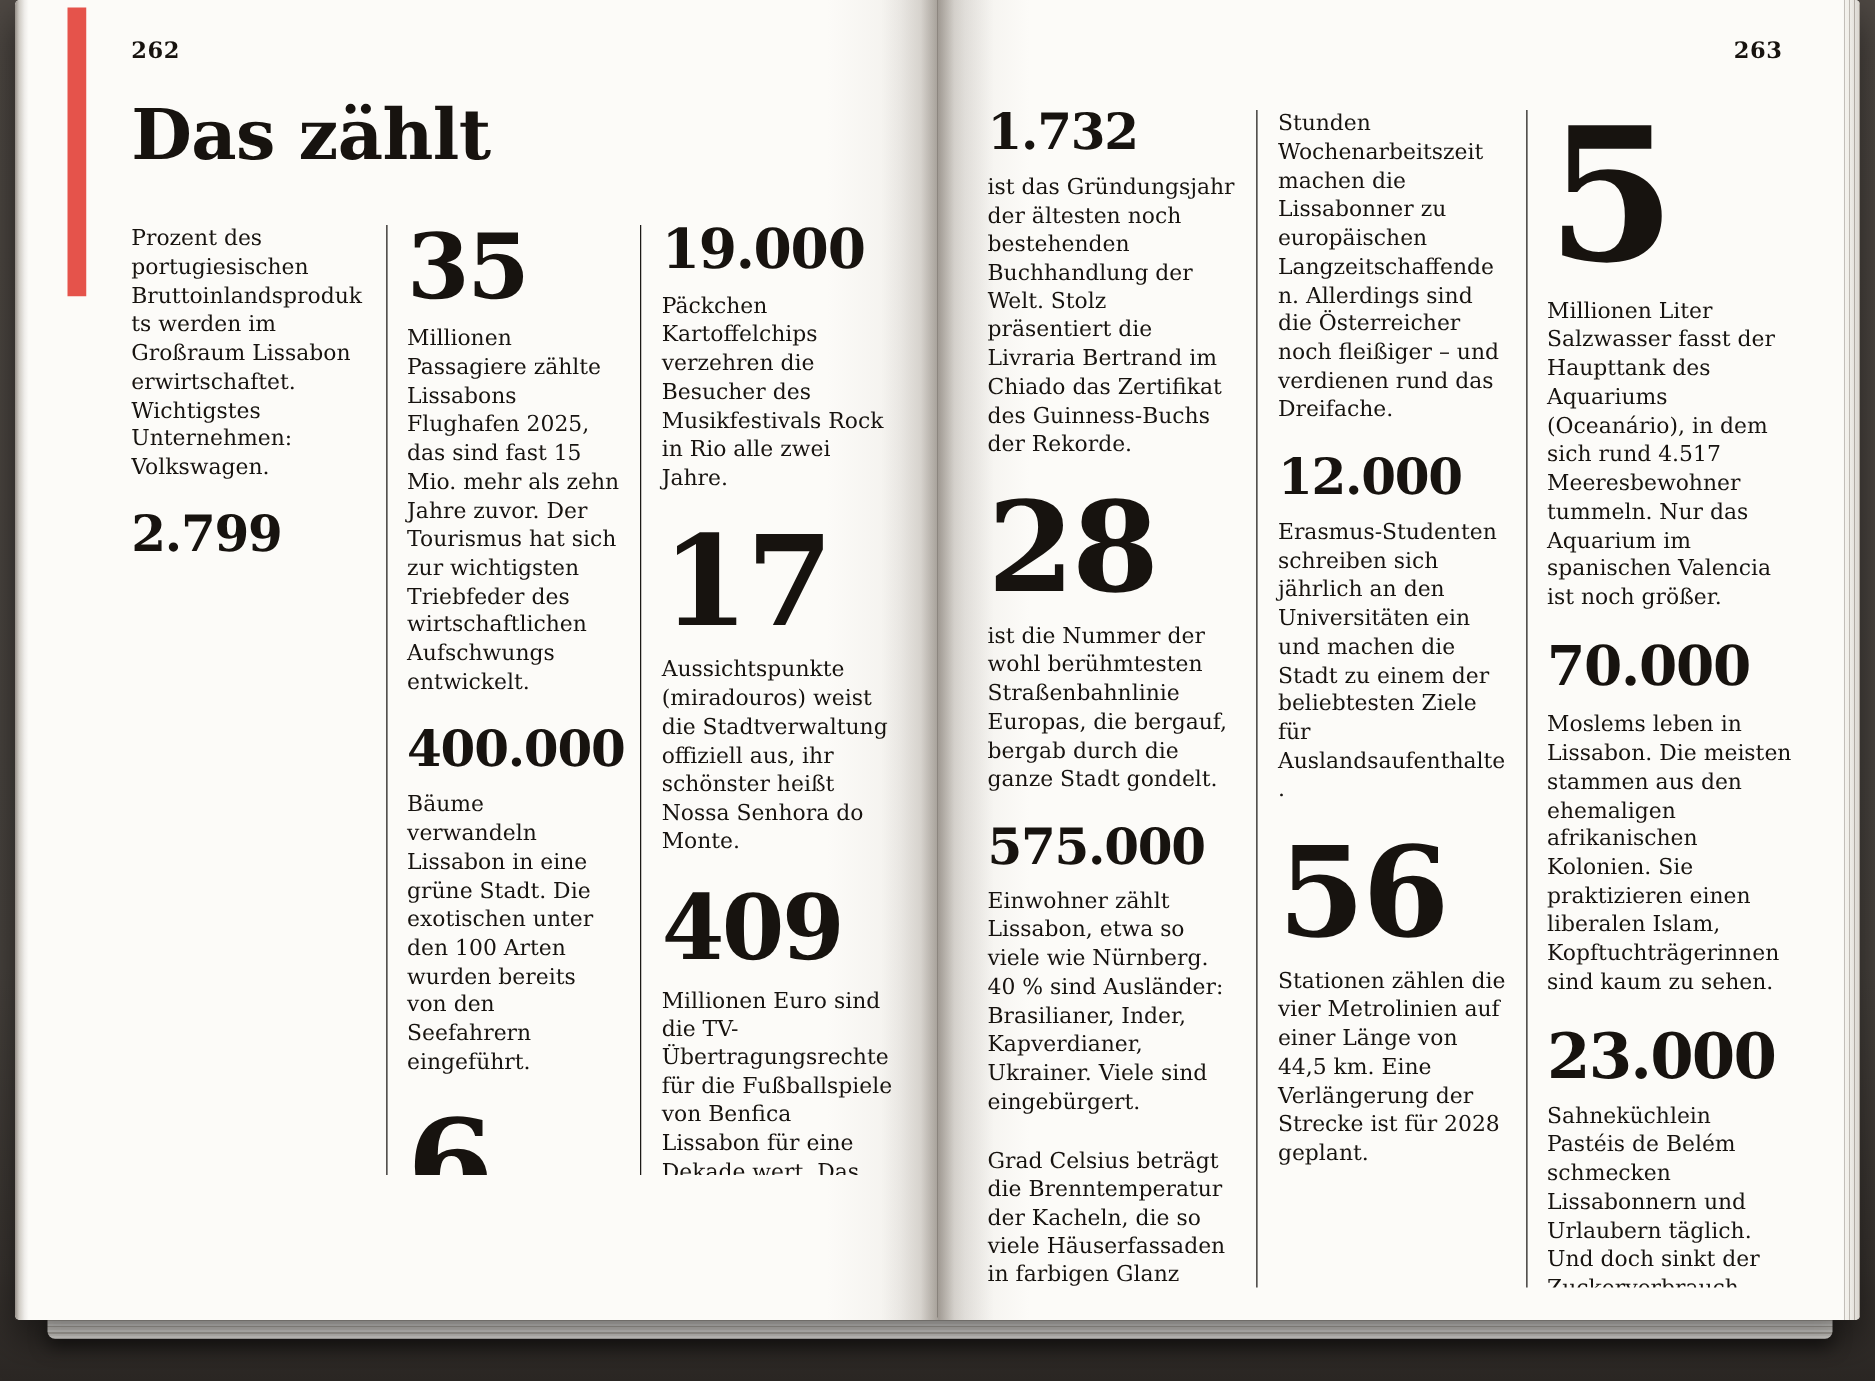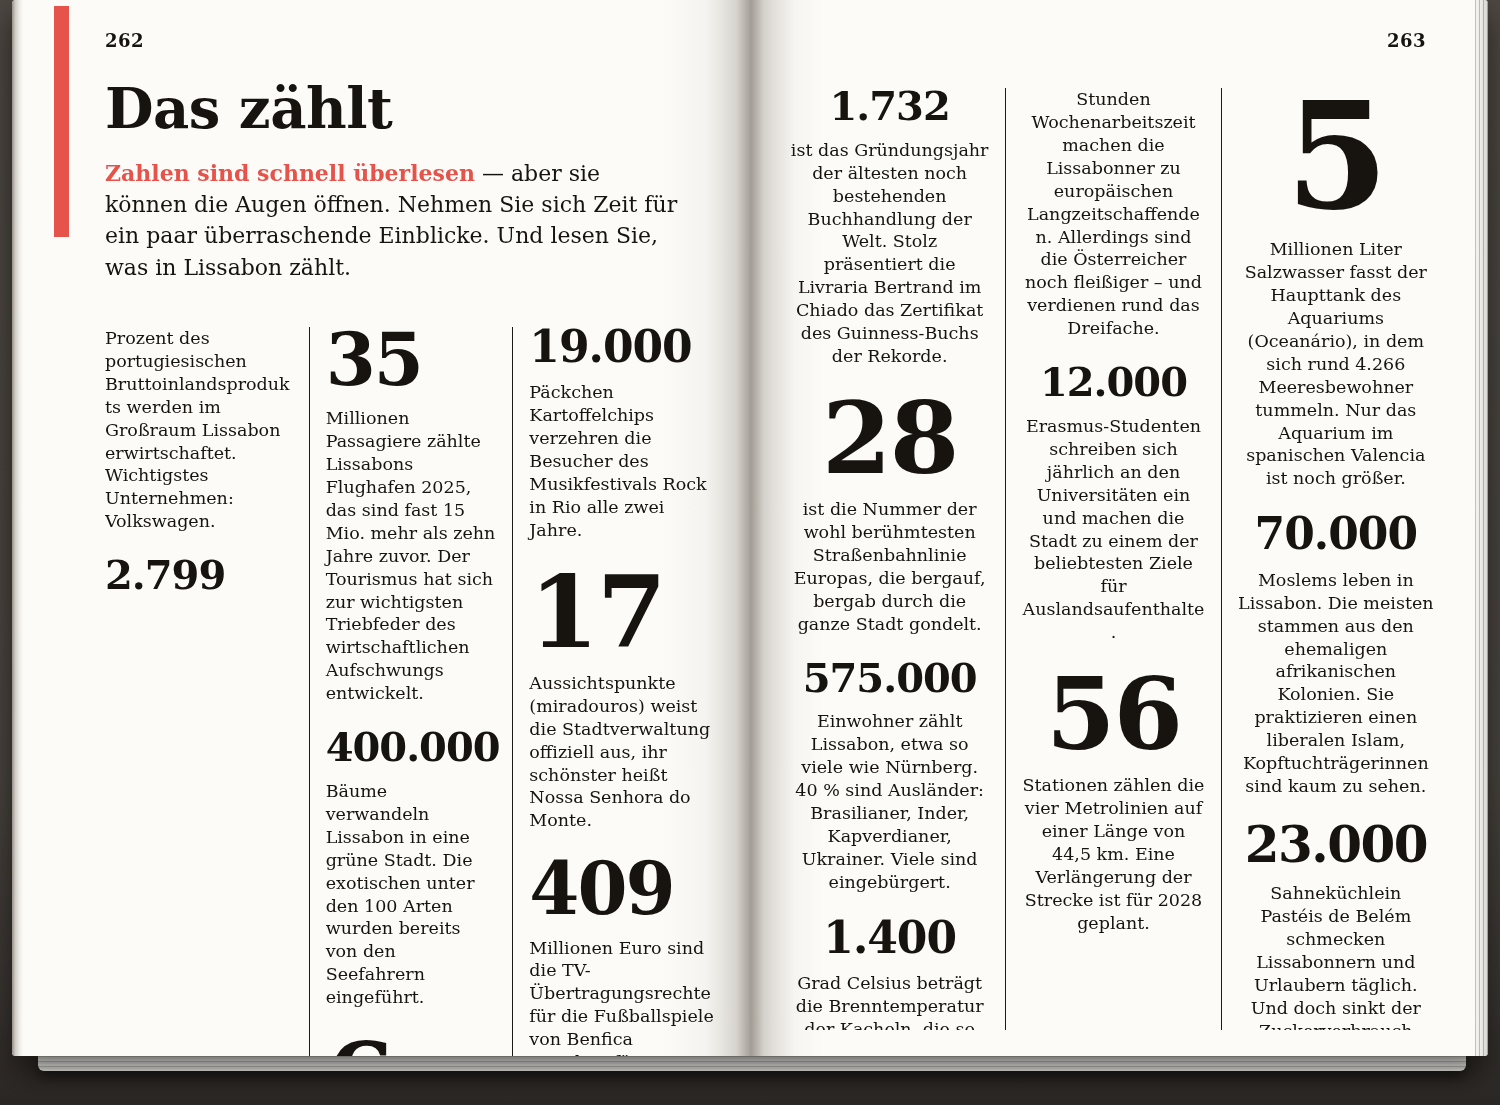--- a/index.html
+++ b/index.html
@@ -42,21 +42,20 @@
     color: var(--ink);
     overflow: hidden;
   }
   .page.left {
     background: linear-gradient(to right, var(--paper) 0%, var(--paper) 88%, #f3f1ed 96%, #e3dfd9 100%);
     border-radius: 4px 0 0 4px;
   }
   .page.right {
     background: linear-gradient(to left, var(--paper) 0%, var(--paper) 90%, #f2f0ec 97%, #e0dcd6 100%);
     border-radius: 0 4px 4px 0;
-    text-align: center;
   }
   .page.left::before {
     content: "";
     position: absolute;
     left: 0; top: 0; bottom: 0;
     width: 11px;
     background: linear-gradient(to right, #968f88 0%, #cfcbc4 30%, #efedea 70%, rgba(255,255,255,0) 100%);
     pointer-events: none;
   }
   .page.right::after {
@@ -183,21 +182,20 @@
 
 <div class="scene">
   <div class="book">
     <div class="stack-bottom"></div>
     <div class="pages">
 
       <section class="page left">
         <div class="red-bar"></div>
         <div class="pagenum pn-left">262</div>
         <h1 class="title">Das zählt</h1>
-        <p class="intro"><span class="lead">Zahlen sind schnell überlesen</span><span> — aber sie können die Augen öffnen. Nehmen Sie sich Zeit für ein paar überraschende Einblicke. Und lesen Sie, was in Lissabon zählt.</span></p>
         <div class="columns" id="left-columns">
             <div class="col">
               <div class="stat">
                 <p class="cap">Prozent des portugiesischen Bruttoinlandsprodukts werden im Großraum Lissabon erwirtschaftet. Wichtigstes Unternehmen: Volkswagen.</p>
               </div>
               <div class="stat">
                 <div class="num xs">2.799</div>
               </div>
             </div>
             <div class="col">
@@ -240,41 +238,40 @@
               </div>
               <div class="stat">
                 <div class="num xl">28</div>
                 <p class="cap">ist die Nummer der wohl berühmtesten Straßenbahnlinie Europas, die bergauf, bergab durch die ganze Stadt gondelt.</p>
               </div>
               <div class="stat">
                 <div class="num xs">575.000</div>
                 <p class="cap">Einwohner zählt Lissabon, etwa so viele wie Nürnberg. 40 % sind Ausländer: Brasilianer, Inder, Kapverdianer, Ukrainer. Viele sind eingebürgert.</p>
               </div>
               <div class="stat">
-                <div class="num s">1.400</div>
                 <p class="cap">Grad Celsius beträgt die Brenntemperatur der Kacheln, die so viele Häuserfassaden in farbigen Glanz tauchen.</p>
               </div>
             </div>
             <div class="col">
               <div class="stat">
                 <p class="cap">Stunden Wochenarbeitszeit machen die Lissabonner zu europäischen Langzeitschaffenden. Allerdings sind die Österreicher noch fleißiger – und verdienen rund das Dreifache.</p>
               </div>
               <div class="stat">
                 <div class="num xs">12.000</div>
                 <p class="cap">Erasmus-Studenten schreiben sich jährlich an den Universitäten ein und machen die Stadt zu einem der beliebtesten Ziele für Auslandsaufenthalte.</p>
               </div>
               <div class="stat">
                 <div class="num xl">56</div>
                 <p class="cap">Stationen zählen die vier Metrolinien auf einer Länge von 44,5 km. Eine Verlängerung der Strecke ist für 2028 geplant.</p>
               </div>
             </div>
             <div class="col">
               <div class="stat">
                 <div class="num xxl">5</div>
-                <p class="cap">Millionen Liter Salzwasser fasst der Haupttank des Aquariums (Oceanário), in dem sich rund 4.266 Meeresbewohner tummeln. Nur das Aquarium im spanischen Valencia ist noch größer.</p>
+                <p class="cap">Millionen Liter Salzwasser fasst der Haupttank des Aquariums (Oceanário), in dem sich rund 4.517 Meeresbewohner tummeln. Nur das Aquarium im spanischen Valencia ist noch größer.</p>
               </div>
               <div class="stat">
                 <div class="num s">70.000</div>
                 <p class="cap">Moslems leben in Lissabon. Die meisten stammen aus den ehemaligen afrikanischen Kolonien. Sie praktizieren einen liberalen Islam, Kopftuchträgerinnen sind kaum zu sehen.</p>
               </div>
               <div class="stat">
                 <div class="num md">23.000</div>
                 <p class="cap">Sahneküchlein Pastéis de Belém schmecken Lissabonnern und Urlaubern täglich. Und doch sinkt der Zuckerverbrauch beträchtlich, seitdem die Regierung dank einer Sondersteuer den Konsum stark zuckerhaltiger Getränke einschränken konnte.</p>
               </div>
             </div>

